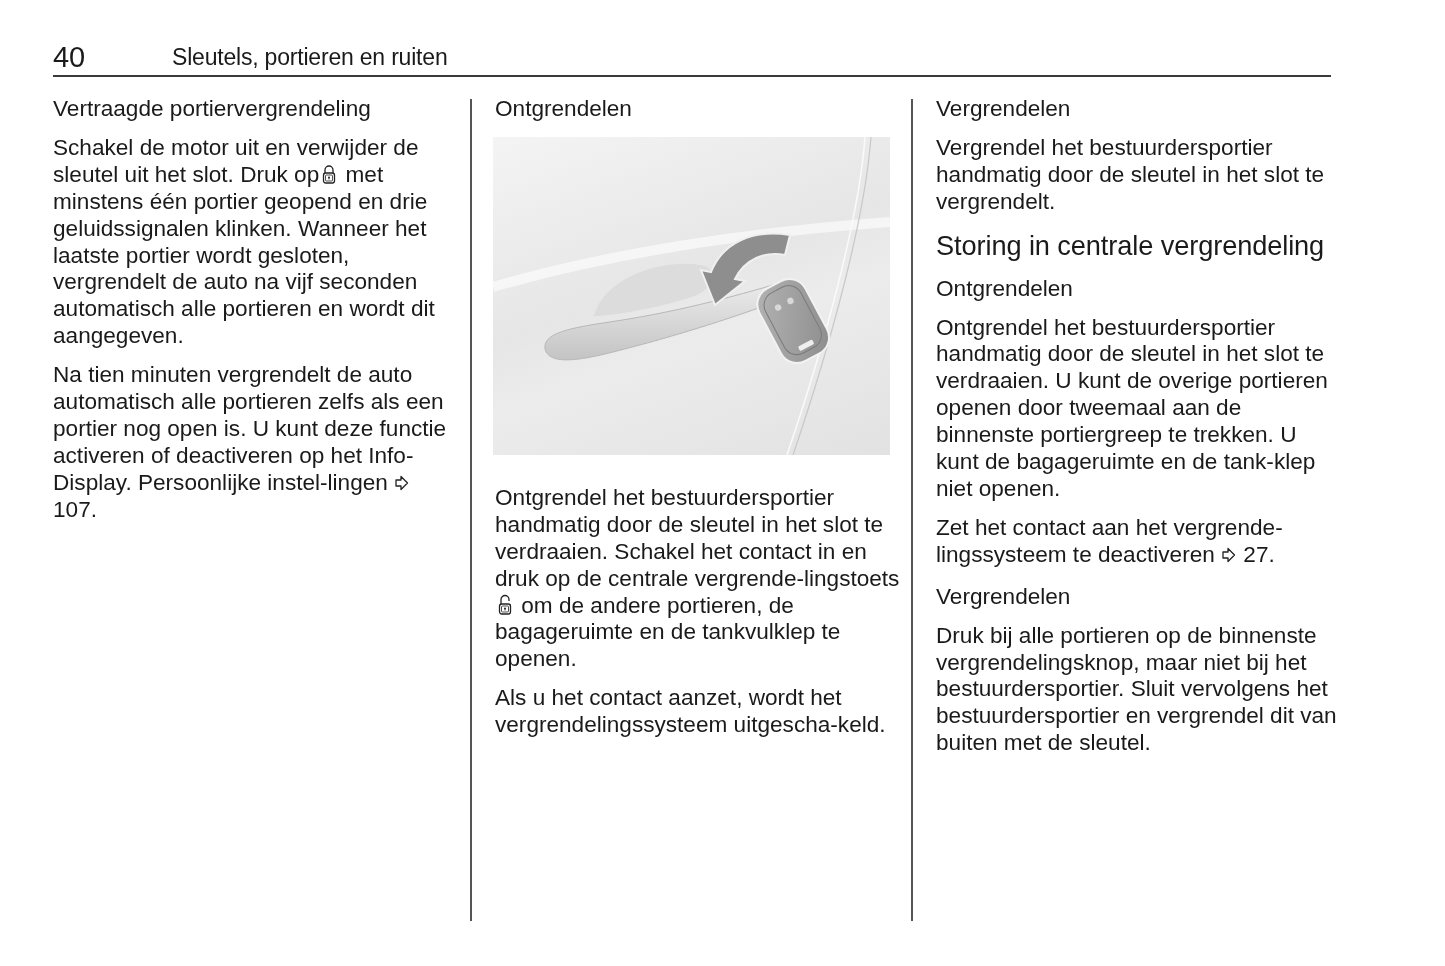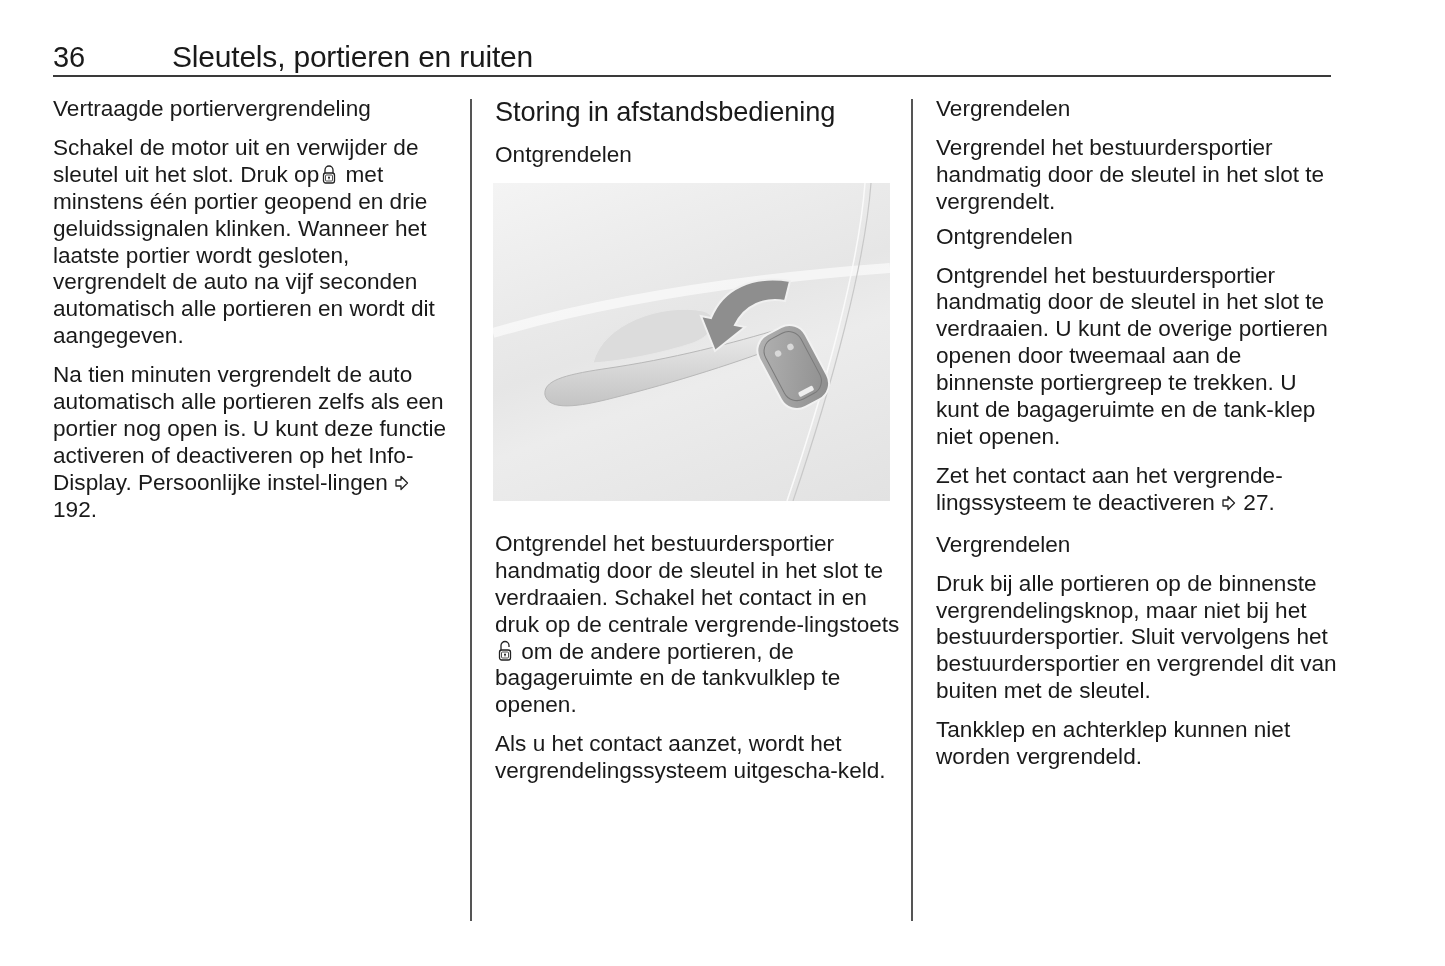--- a/index.html
+++ b/index.html
@@ -6,21 +6,21 @@
   body {
     width: 1445px; height: 966px; position: relative; overflow: hidden;
     font-family: "Liberation Sans", sans-serif; color: #1a1a1a;
   }
   .page-num {
     position: absolute; left: 53px; top: 40px;
     font-size: 29px; line-height: 34px; letter-spacing: -0.2px;
   }
   .page-title {
     position: absolute; left: 172px; top: 40px;
-    font-size: 30px; line-height: 34px; letter-spacing: -0.2px;
+    font-size: 23px; line-height: 34px; letter-spacing: -0.2px;
   }
   .header-rule {
     position: absolute; left: 53px; top: 75px; width: 1278px; height: 2px;
     background: #3a3a3a;
   }
   .divider {
     position: absolute; top: 99px; width: 2px; height: 822px;
     background: #555555;
   }
   .col {
@@ -46,43 +46,42 @@
   .figure {
     width: 397px; height: 318px; margin: 12px 0 30px -2px;
     position: relative; overflow: hidden;
     background: linear-gradient(160deg, #f4f4f4 0%, #ececec 25%, #e6e6e6 45%, #ececec 60%, #e2e2e2 100%);
   }
   .ref-arrow { display: inline-block; margin: 0 1px; }
 </style>
 </head>
 <body>
 
-<div class="page-num">36</div>
+<div class="page-num">40</div>
 <div class="page-title">Sleutels, portieren en ruiten</div>
 <div class="header-rule"></div>
 
 <div class="divider" style="left:470px"></div>
 <div class="divider" style="left:911px"></div>
 
 <div class="col" id="col1">
   <p class="subhead">Vertraagde portiervergrendeling</p>
   <p><span>Schakel de motor uit en verwijder de sleutel uit het slot. Druk op</span><svg class="icon-inline" viewBox="0 0 16 22">
         <path d="M4 10 V7 a4 4 0 0 1 8 0 V10" fill="none" stroke="#222" stroke-width="1.3"></path>
         <rect x="2.5" y="10" width="11" height="10" rx="2.2" fill="none" stroke="#222" stroke-width="1.3"></rect>
         <rect x="4.5" y="12" width="7" height="6" rx="1" fill="none" stroke="#222" stroke-width="0.8"></rect>
         <circle cx="8" cy="14.5" r="1" fill="#222"></circle>
         <rect x="7.6" y="14.5" width="0.8" height="2" fill="#222"></rect>
       </svg> <span>met minstens één portier geopend en drie geluidssignalen klinken. Wanneer het laatste portier wordt gesloten, vergrendelt de auto na vijf seconden automatisch alle portieren en wordt dit aangegeven.</span></p>
   <p><span>Na tien minuten vergrendelt de auto automatisch alle portieren zelfs als een portier nog open is. U kunt deze functie activeren of deactiveren op het Info-Display. Persoonlijke instel-lingen</span> <span class="ref-arrow"><svg width="14" height="16" viewBox="0 0 14 16" style="vertical-align:-1px">
           <path d="M1 5 H6 V1.5 L12.5 8 L6 14.5 V11 H1 Z" fill="none" stroke="#222" stroke-width="1.3" stroke-linejoin="round"></path>
-        </svg></span> <span>192.</span></p>
+        </svg></span> <span>107.</span></p>
 </div>
 
 <div class="col" id="col2">
-  <h2>Storing in afstandsbediening</h2>
   <h3>Ontgrendelen</h3>
   <div class="figure">
     <svg width="397" height="318" viewBox="0 0 397 318">
       <defs>
         <linearGradient id="handleG" x1="0" y1="0" x2="0" y2="1">
           <stop offset="0" stop-color="#ececec"></stop>
           <stop offset="0.5" stop-color="#d8d8d8"></stop>
           <stop offset="1" stop-color="#c4c4c4"></stop>
         </linearGradient>
         <linearGradient id="keyG" x1="0" y1="0" x2="1" y2="1">
@@ -117,21 +116,21 @@
         <rect x="4.5" y="12" width="7" height="6" rx="1" fill="none" stroke="#222" stroke-width="0.8"></rect>
         <circle cx="8" cy="14.5" r="1" fill="#222"></circle>
         <rect x="7.6" y="14.5" width="0.8" height="2" fill="#222"></rect>
       </svg> <span>om de andere portieren, de bagageruimte en de tankvulklep te openen.</span></p>
   <p>Als u het contact aanzet, wordt het vergrendelingssysteem uitgescha-keld.</p>
 </div>
 
 <div class="col" id="col3">
   <p class="subhead">Vergrendelen</p>
   <p>Vergrendel het bestuurdersportier handmatig door de sleutel in het slot te vergrendelt.</p>
+  <h2 style="margin-top:14px">Storing in centrale vergrendeling</h2>
   <p class="subhead">Ontgrendelen</p>
   <p>Ontgrendel het bestuurdersportier handmatig door de sleutel in het slot te verdraaien. U kunt de overige portieren openen door tweemaal aan de binnenste portiergreep te trekken. U kunt de bagageruimte en de tank-klep niet openen.</p>
   <p><span>Zet het contact aan het vergrende-lingssysteem te deactiveren</span> <span class="ref-arrow"><svg width="14" height="16" viewBox="0 0 14 16" style="vertical-align:-1px">
           <path d="M1 5 H6 V1.5 L12.5 8 L6 14.5 V11 H1 Z" fill="none" stroke="#222" stroke-width="1.3" stroke-linejoin="round"></path>
         </svg></span> <span>27.</span></p>
   <p class="subhead gap">Vergrendelen</p>
   <p>Druk bij alle portieren op de binnenste vergrendelingsknop, maar niet bij het bestuurdersportier. Sluit vervolgens het bestuurdersportier en vergrendel dit van buiten met de sleutel.</p>
-  <p>Tankklep en achterklep kunnen niet worden vergrendeld.</p>
 </div>
 
 </body></html>

